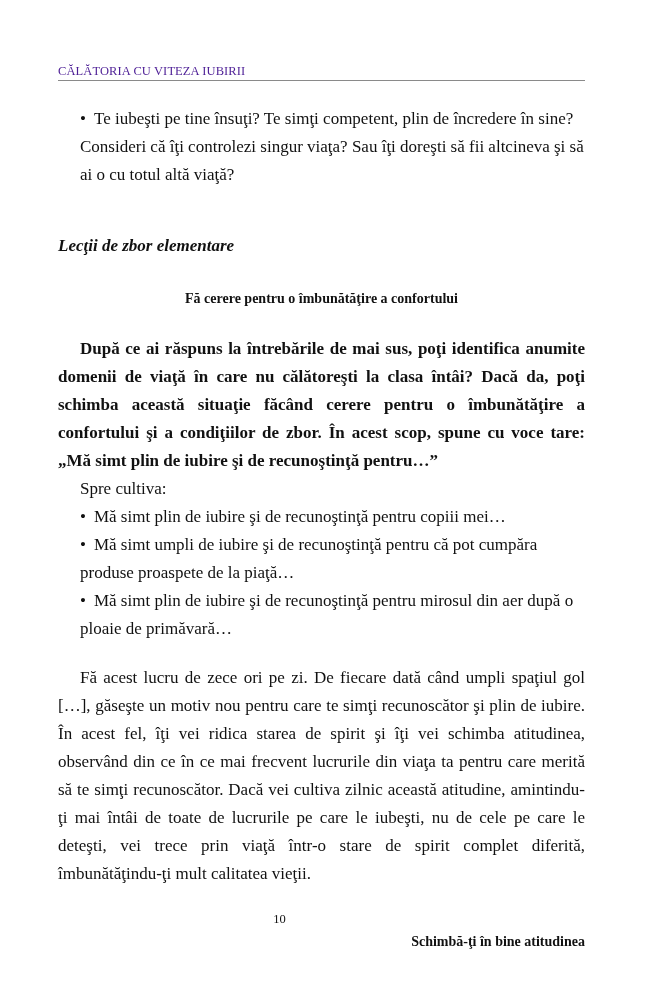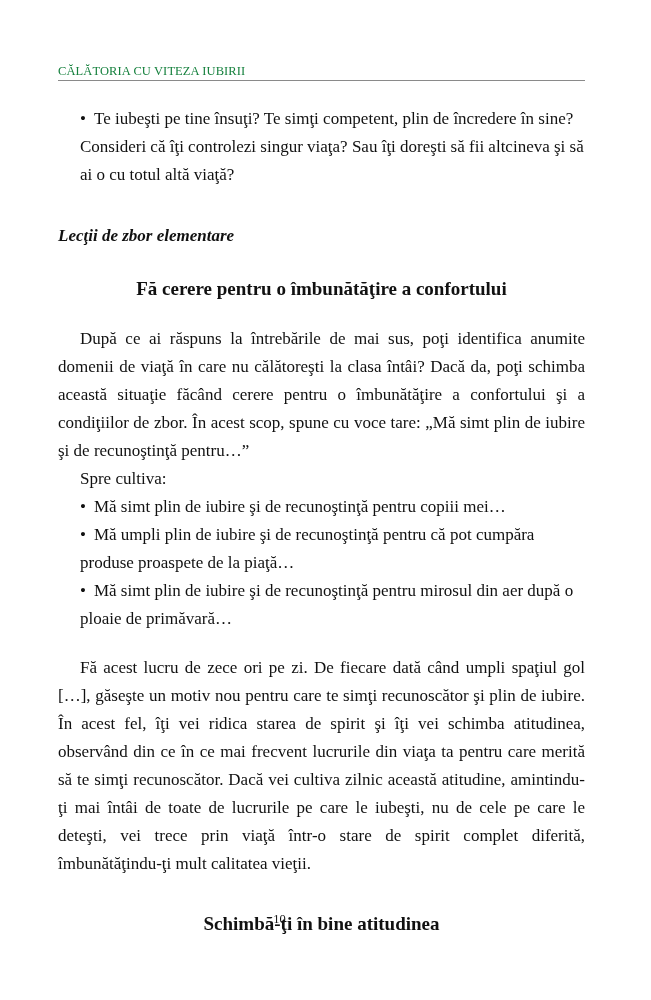--- a/index.html
+++ b/index.html
@@ -1,30 +1,30 @@
 <!DOCTYPE html>
 <html><head>
 <meta charset="utf-8">
 <style>
   html, body { margin:0; padding:0; background:#ffffff; }
   body { width:651px; height:1000px; position:relative; overflow:hidden;
          font-family:"Liberation Serif","DejaVu Serif",serif; color:#111; }
-  .header { position:absolute; left:58px; top:64px; font-size:12.5px; letter-spacing:0.1px; color:#15803d; }
+  .header { position:absolute; left:58px; top:64px; font-size:12.5px; letter-spacing:0.1px; color:#4c1d95; }
   .header-rule { position:absolute; left:58px; top:80px; width:527px; height:0; border-top:1px solid #8a8a8a; }
   .content { position:absolute; left:58px; top:105px; width:527px; font-size:17px; line-height:28px; }
   .bullet { padding-left:22px; margin:0; }
   .bullet .dot { margin-right:8px; }
   .bullet.tight { }
-  .lesson-title { font-weight:bold; font-style:italic; margin-top:33px; margin-bottom:0; }
-  .section-title { font-weight:bold; text-align:center; font-size:19px; margin-top:25px; margin-bottom:0; }
+  .lesson-title { font-weight:bold; font-style:italic; margin-top:43px; margin-bottom:0; }
+  .section-title { font-weight:bold; text-align:center; font-size:14px; margin-top:25px; margin-bottom:0; }
   .para { text-align:justify; text-indent:22px; margin:0; }
-  .para.after-title { margin-top:22px; }
+  .para.after-title { margin-top:22px;font-weight:bold; }
   .para-plain { padding-left:22px; margin:0; }
   .para.spaced { margin-top:21px; }
-  .section-title.second { margin-top:32px; }
+  .section-title.second { margin-top:40px;text-align:right; }
   .page-number { position:absolute; left:0; width:559px; top:912px; text-align:center; font-size:12.5px; }
 </style>
 </head>
 <body>
 
 <div class="header">CĂLĂTORIA CU VITEZA IUBIRII</div>
 <div class="header-rule"></div>
 
 <div class="content">
   <p class="bullet">
@@ -35,21 +35,21 @@
 
   <p class="section-title">Fă cerere pentru o îmbunătăţire a confortului</p>
 
   <p class="para after-title">După ce ai răspuns la întrebările de mai sus, poţi identifica anumite domenii de viaţă în care nu călătoreşti la clasa întâi? Dacă da, poţi schimba această situaţie făcând cerere pentru o îmbunătăţire a confortului şi a condiţiilor de zbor. În acest scop, spune cu voce tare: „Mă simt plin de iubire şi de recunoştinţă pentru…”</p>
   <p class="para-plain">Spre cultiva:</p>
 
   <p class="bullet tight">
     <span class="dot">•</span><span>Mă simt plin de iubire şi de recunoştinţă pentru copiii mei…</span>
   </p>
   <p class="bullet tight">
-    <span class="dot">•</span><span>Mă umpli plin de iubire şi de recunoştinţă pentru că pot cumpăra produse proaspete de la piaţă…</span>
+    <span class="dot">•</span><span>Mă simt umpli de iubire şi de recunoştinţă pentru că pot cumpăra produse proaspete de la piaţă…</span>
   </p>
   <p class="bullet tight">
     <span class="dot">•</span><span>Mă simt plin de iubire şi de recunoştinţă pentru mirosul din aer după o ploaie de primăvară…</span>
   </p>
 
   <p class="para spaced">Fă acest lucru de zece ori pe zi. De fiecare dată când umpli spaţiul gol […], găseşte un motiv nou pentru care te simţi recunoscător şi plin de iubire. În acest fel, îţi vei ridica starea de spirit şi îţi vei schimba atitudinea, observând din ce în ce mai frecvent lucrurile din viaţa ta pentru care merită să te simţi recunoscător. Dacă vei cultiva zilnic această atitudine, amintindu-ţi mai întâi de toate de lucrurile pe care le iubeşti, nu de cele pe care le deteşti, vei trece prin viaţă într-o stare de spirit complet diferită, îmbunătăţindu-ţi mult calitatea vieţii.</p>
 
   <p class="section-title second">Schimbă-ţi în bine atitudinea</p>
 
 </div>

